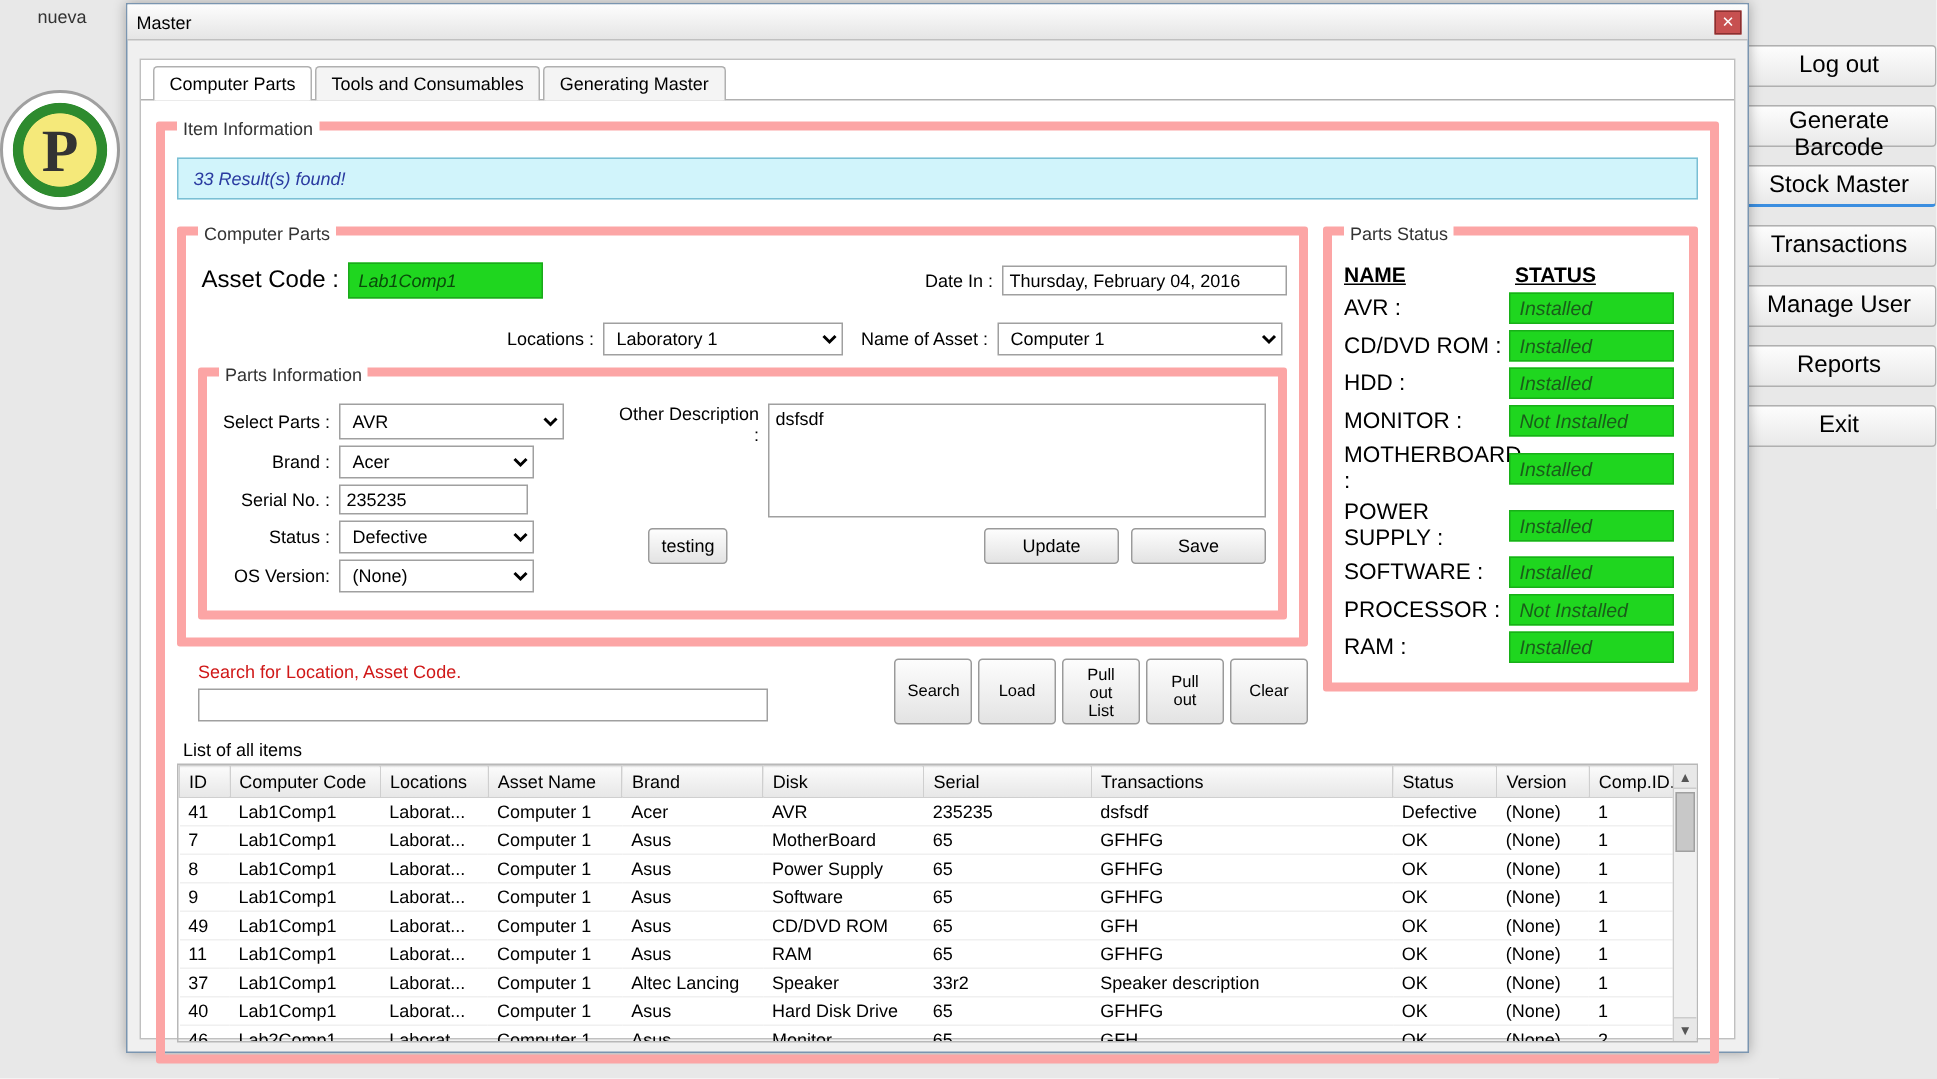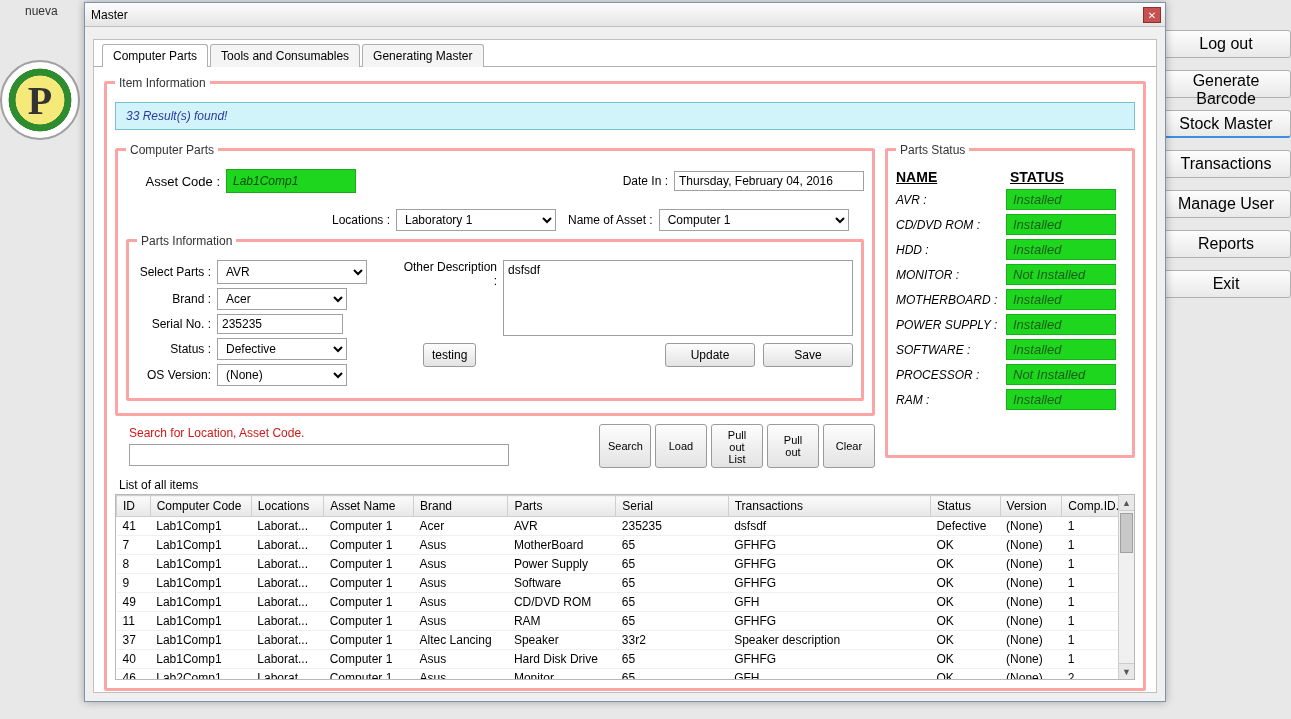--- a/index.html
+++ b/index.html
@@ -19,21 +19,21 @@
 .close-btn { position: absolute; right: 4px; top: 4px; width: 18px; height: 16px; background: #c75050; border: 1px solid #8a3030; color: #fff; display:flex;align-items:center;justify-content:center;font-size:10px;cursor:pointer; }
 .client { position: absolute; left: 8px; top: 36px; right: 8px; bottom: 8px; background: #fff; border: 1px solid #c0c0c0; }
 
 
 .tabs { display: flex; padding: 4px 8px 0 8px; }
 .tab { padding: 4px 10px; border: 1px solid #b0b0b0; border-bottom: none; background: #f4f4f4; cursor: pointer; border-radius: 3px 3px 0 0; margin-right: 2px; }
 .tab.active { background: #fff; position: relative; z-index: 2; }
 .tab-panel { border-top: 1px solid #b0b0b0; margin-top: -1px; padding: 6px 10px; }
 
 
-.groupbox { border: 3px solid #fca5a5; border-radius: 2px; margin: 8px 0; position: relative; padding: 14px 8px 8px 8px; }
+.groupbox { border: 6px solid #fca5a5; border-radius: 2px; margin: 8px 0; position: relative; padding: 14px 8px 8px 8px; }
 .groupbox > .legend { position: absolute; top: -8px; left: 8px; background: #fff; padding: 0 4px; font-size: 12px; color: #333; }
 
 .result-banner { background: #d1f4fb; border: 1px solid #7abfd4; padding: 6px 10px; font-style: italic; color: #2a3aa0; margin: 4px 0 10px 0; }
 
 
 .row { display: flex; align-items: center; margin: 4px 0; }
 .lbl { text-align: right; padding-right: 6px; }
 input[type=text], select, textarea { border: 1px solid #a0a0a0; padding: 2px 4px; background: #fff; }
 select { height: 22px; }
 .asset-code-value { display:inline-block; background: #1fd61f; color: #0a4a0a; border: 1px solid #1ba81b; padding: 4px 6px; min-width: 130px; font-style: italic; }
@@ -41,21 +41,21 @@
 .btn-big { width: 90px; height: 24px; }
 .action-btn { width: 52px; height: 44px; font-size: 11px; }
 
 .parts-id { font-weight: bold; font-size: 14px; }
 .parts-id-val { font-weight: bold; font-size: 16px; margin-left: 10px; }
 
 
 .status-panel { }
 .status-hdr { font-weight: bold; text-decoration: underline; font-size: 14px; }
 .status-row { display:flex; align-items:center; margin: 4px 0; }
-.status-name { width: 110px; font-size: 12px; font-style: italic; }
+.status-name { width: 110px; font-size: 15px; }
 .status-pill { background: #1fd61f; color: #1a5c1a; font-style: italic; padding: 2px 6px; border: 1px solid #18b018; min-width: 110px; display:inline-block; font-size:13px;}
 
 .search-label { color: #d01818; font-size: 12px; }
 
 
 .grid-wrap { border: 1px solid #b8b8b8; height: 186px; overflow: hidden; position: relative; }
 table.grid { border-collapse: collapse; width: 100%; font-size: 12px; }
 table.grid th { background: linear-gradient(#fbfbfb,#e7e7e7); border: 1px solid #cfcfcf; text-align: left; padding: 3px 6px; font-weight: normal; position: sticky; top:0; }
 table.grid td { border-bottom: 1px solid #f0f0f0; padding: 2px 6px; white-space: nowrap; }
 .vscroll { position:absolute; right:0; top:0; bottom:0; width:16px; background:#f0f0f0; border-left:1px solid #ccc;}
@@ -102,21 +102,21 @@
         <span class="legend">Item Information</span>
 
         <div class="result-banner">33 Result(s) found!</div>
 
         <div class="upper-wrap">
           <div class="left-col">
             <div class="groupbox" style="padding-bottom:4px;">
               <span class="legend">Computer Parts</span>
 
               <div class="row">
-                <span class="lbl" style="width:100px;font-size:13px;text-align:right;">Asset Code :</span>
+                <span class="lbl" style="width:100px;font-size:16px;text-align:right;">Asset Code :</span>
                 <span class="asset-code-value">Lab1Comp1</span>
                 <span class="lbl" style="margin-left:auto;">Date In :</span>
                 <input type="text" style="width: 190px;" value="Thursday, February 04, 2016">
               </div>
 
               <div class="row" style="margin-top:16px;">
                 <span class="lbl" style="width:270px;">Locations :</span>
                 <select style="width:160px;"><option>Laboratory 1</option></select>
                 <span class="lbl" style="margin-left:12px;">Name of Asset :</span>
                 <select style="width:190px;"><option>Computer 1</option></select>
@@ -233,21 +233,21 @@
         <div style="margin:2px 0 2px 4px;">List of all items</div>
         <div class="grid-wrap">
           <table class="grid" id="grid">
               <thead>
                 <tr>
                   <th style="width: 30px;">ID</th>
                   <th style="width: 90px;">Computer Code</th>
                   <th style="width: 60px;">Locations</th>
                   <th style="width: 80px;">Asset Name</th>
                   <th style="width: 80px;">Brand</th>
-                  <th style="width: 90px;">Parts</th>
+                  <th style="width: 90px;">Disk</th>
                   <th style="width: 100px;">Serial</th>
                   <th style="width: 180px;">Transactions</th>
                   <th style="width: 60px;">Status</th>
                   <th style="width: 55px;">Version</th>
                   <th style="width: 60px;">Comp.ID.</th>
                 </tr>
               </thead>
               <tbody>
                 <tr>
                   <td>41</td>

